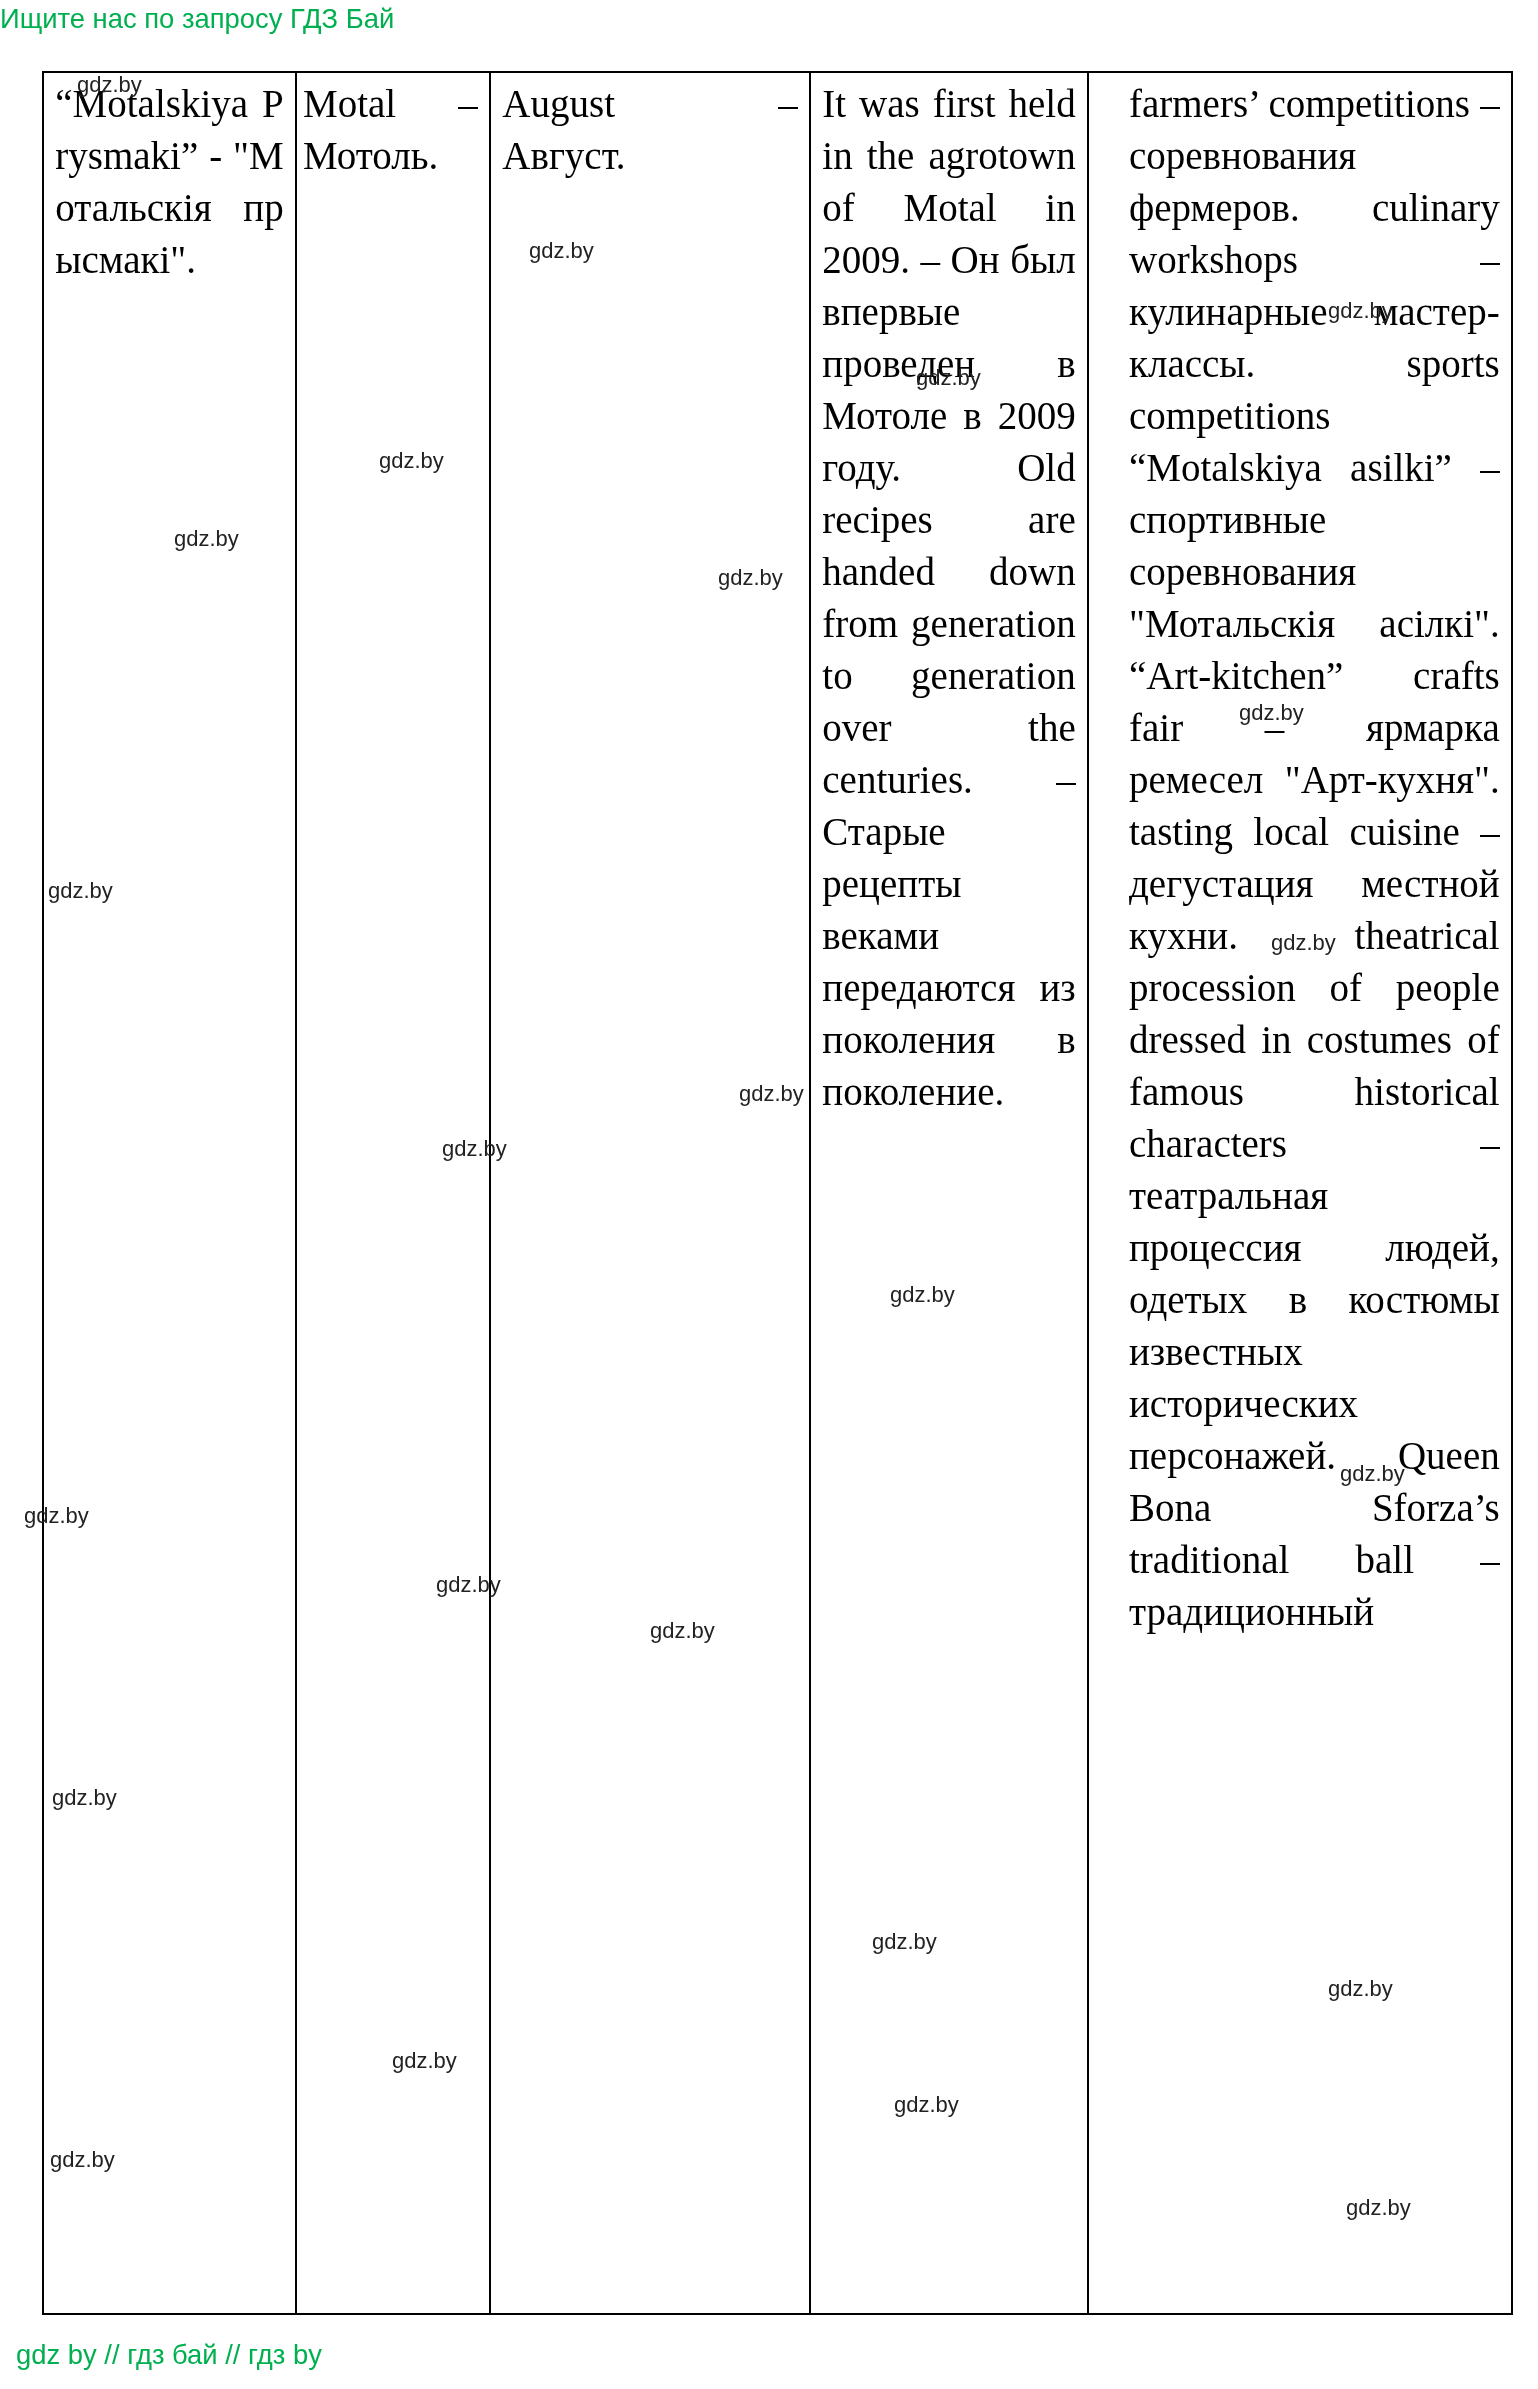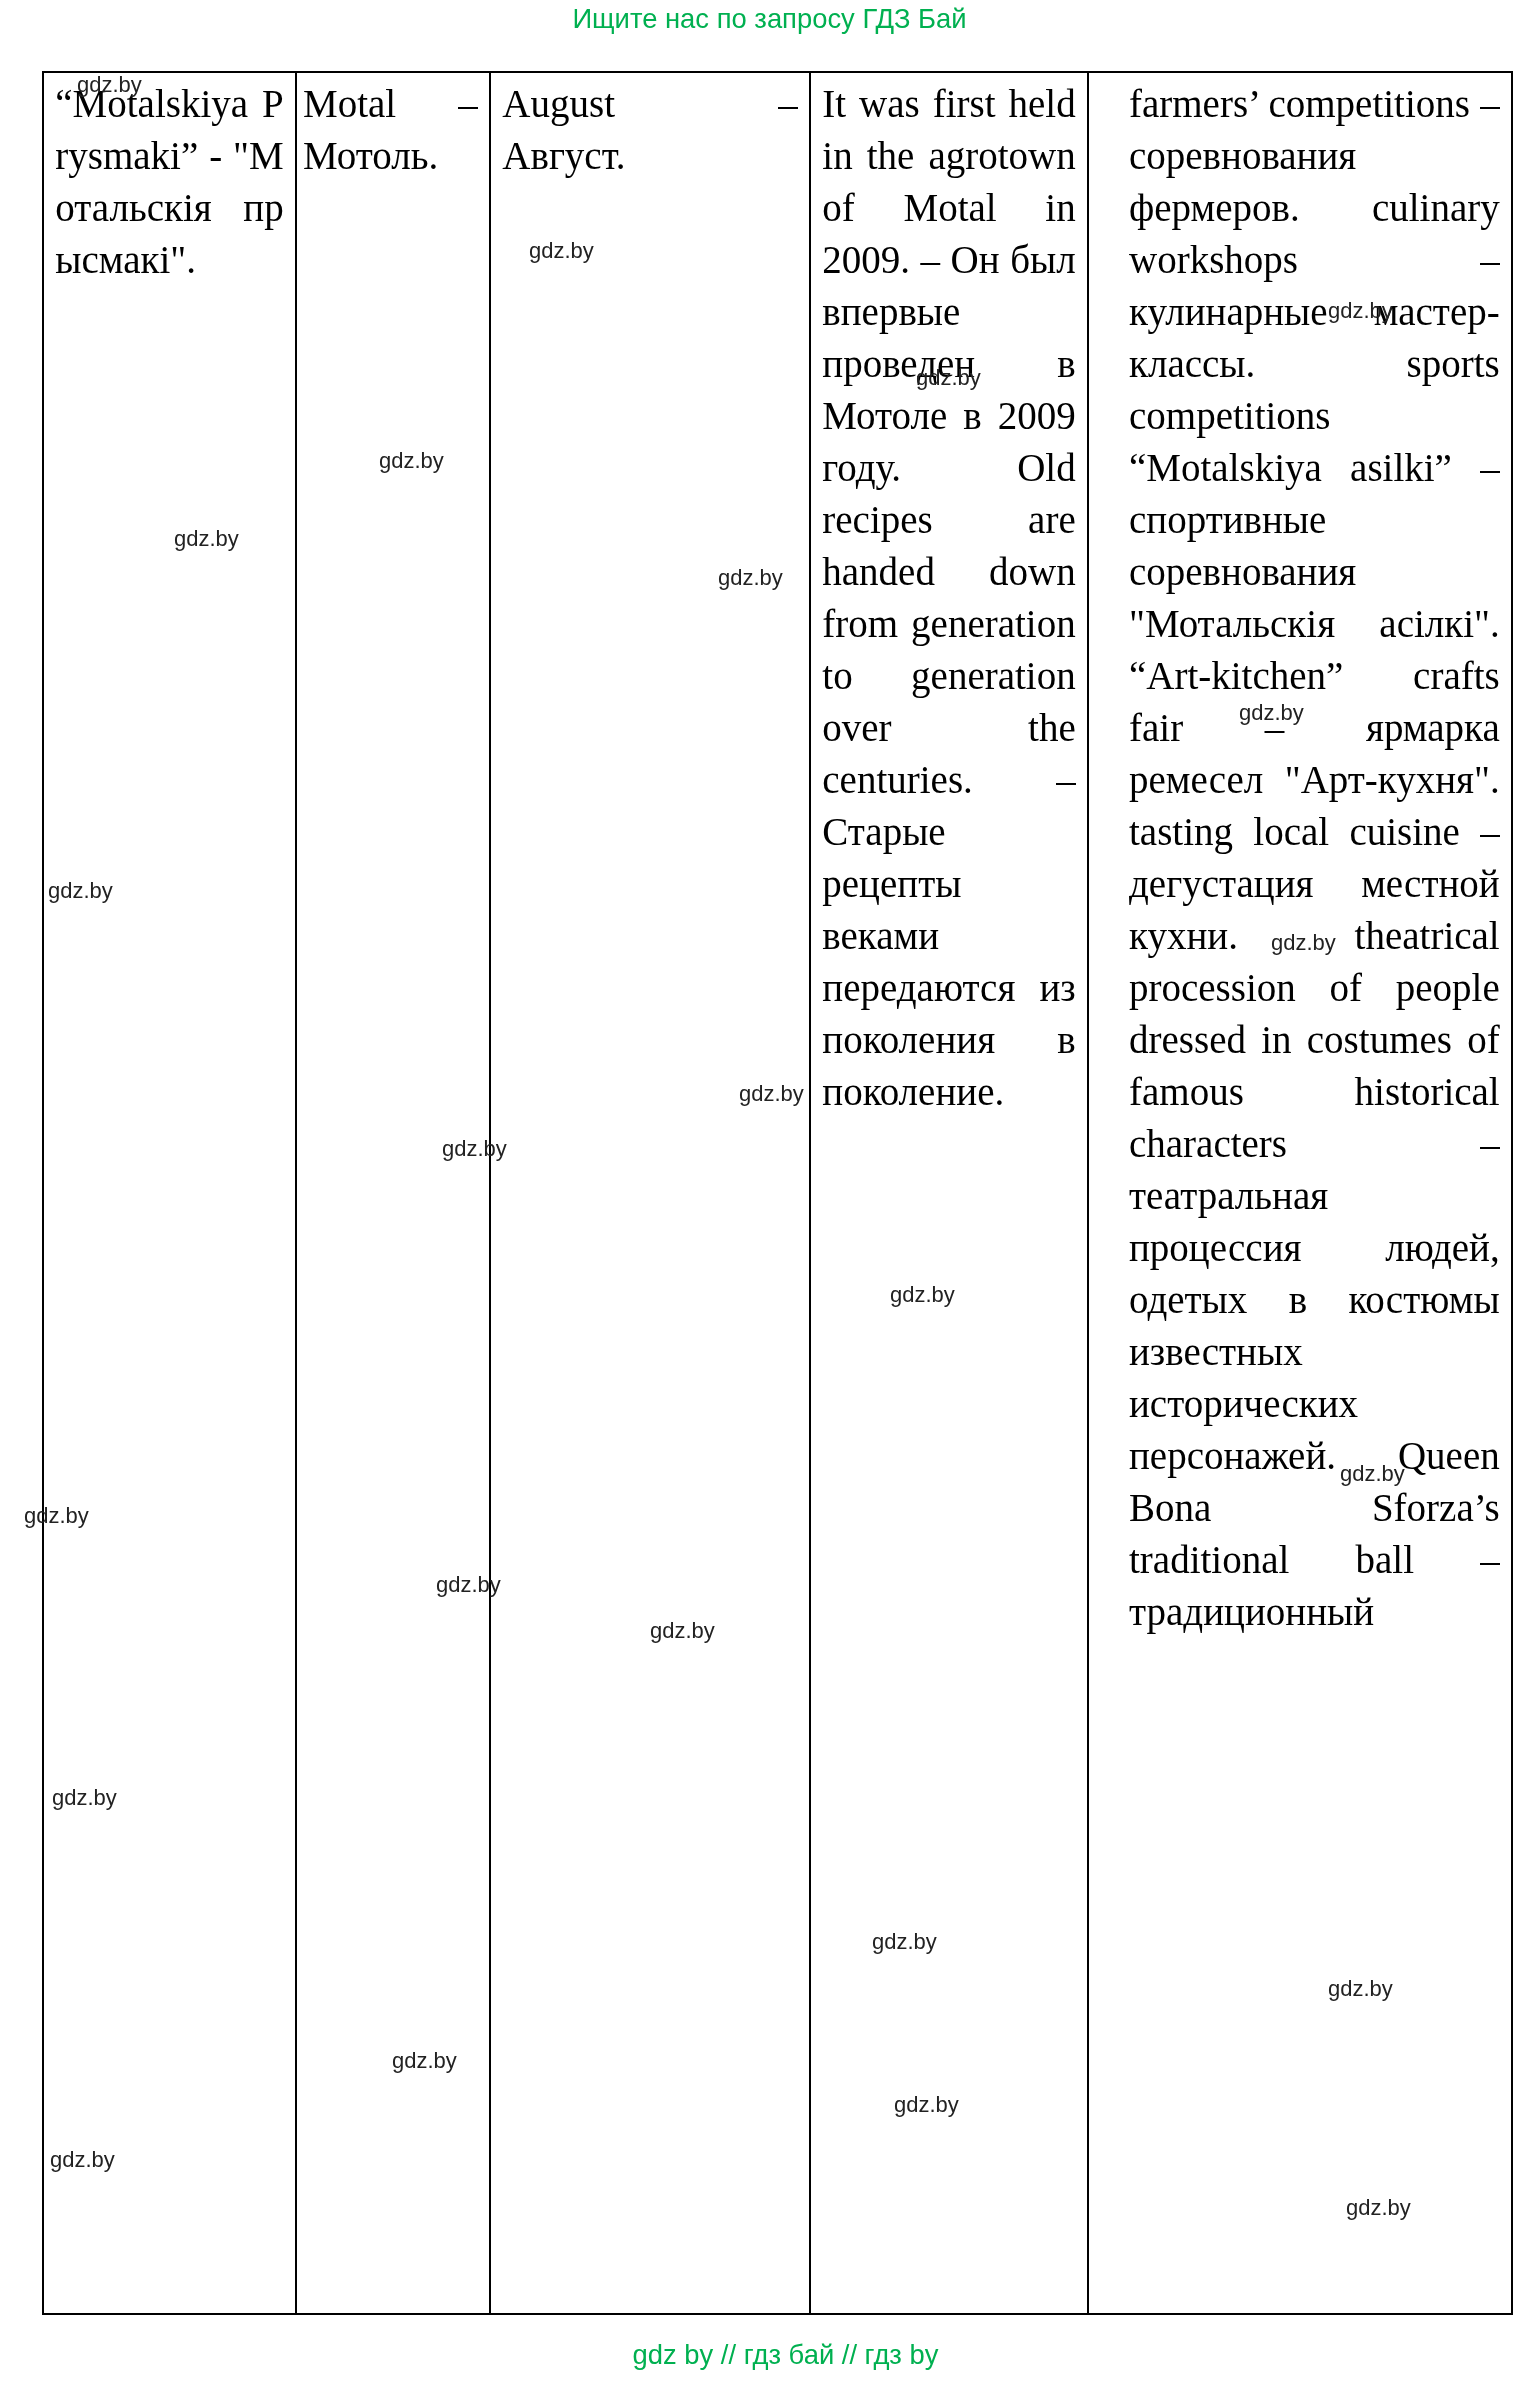--- a/index.html
+++ b/index.html
@@ -12,21 +12,21 @@
     width: 1539px;
     height: 2389px;
     overflow: hidden;
     font-family: "Liberation Serif", serif;
     color: #000;
   }
   .banner {
     position: absolute;
     left: 0;
     width: 100%;
-    text-align: center;
+    text-align: left;
     font-family: "Liberation Sans", sans-serif;
     font-size: 27.4px;
     color: #00b050;
   }
   .banner.top { top: 3.2px; }
   .banner.bottom { top: 2339px; margin-left: 16px; }
 
   .answer-table {
     position: absolute;
     left: 42px;

